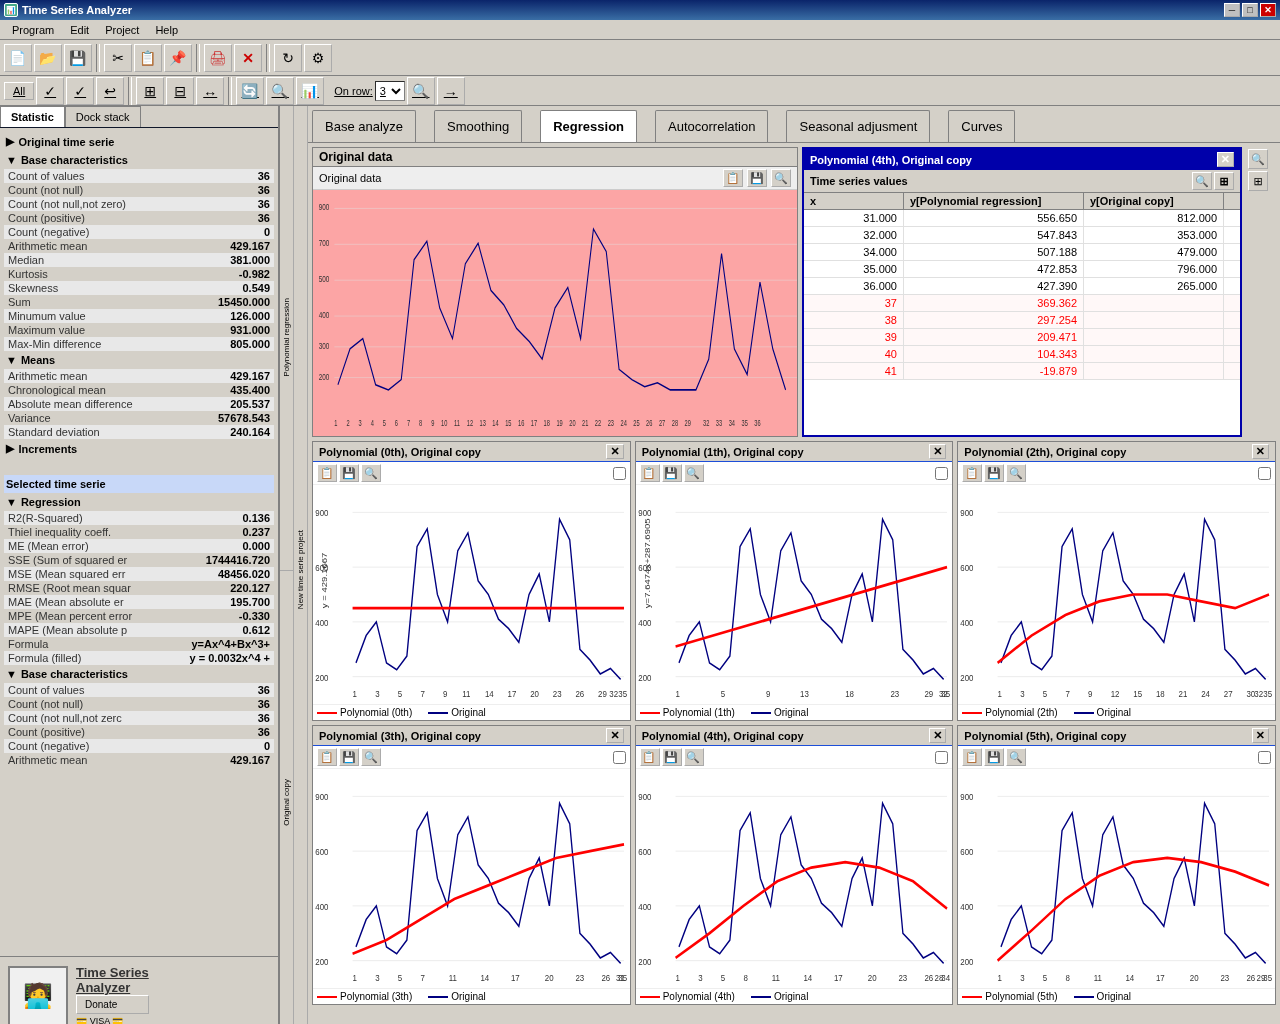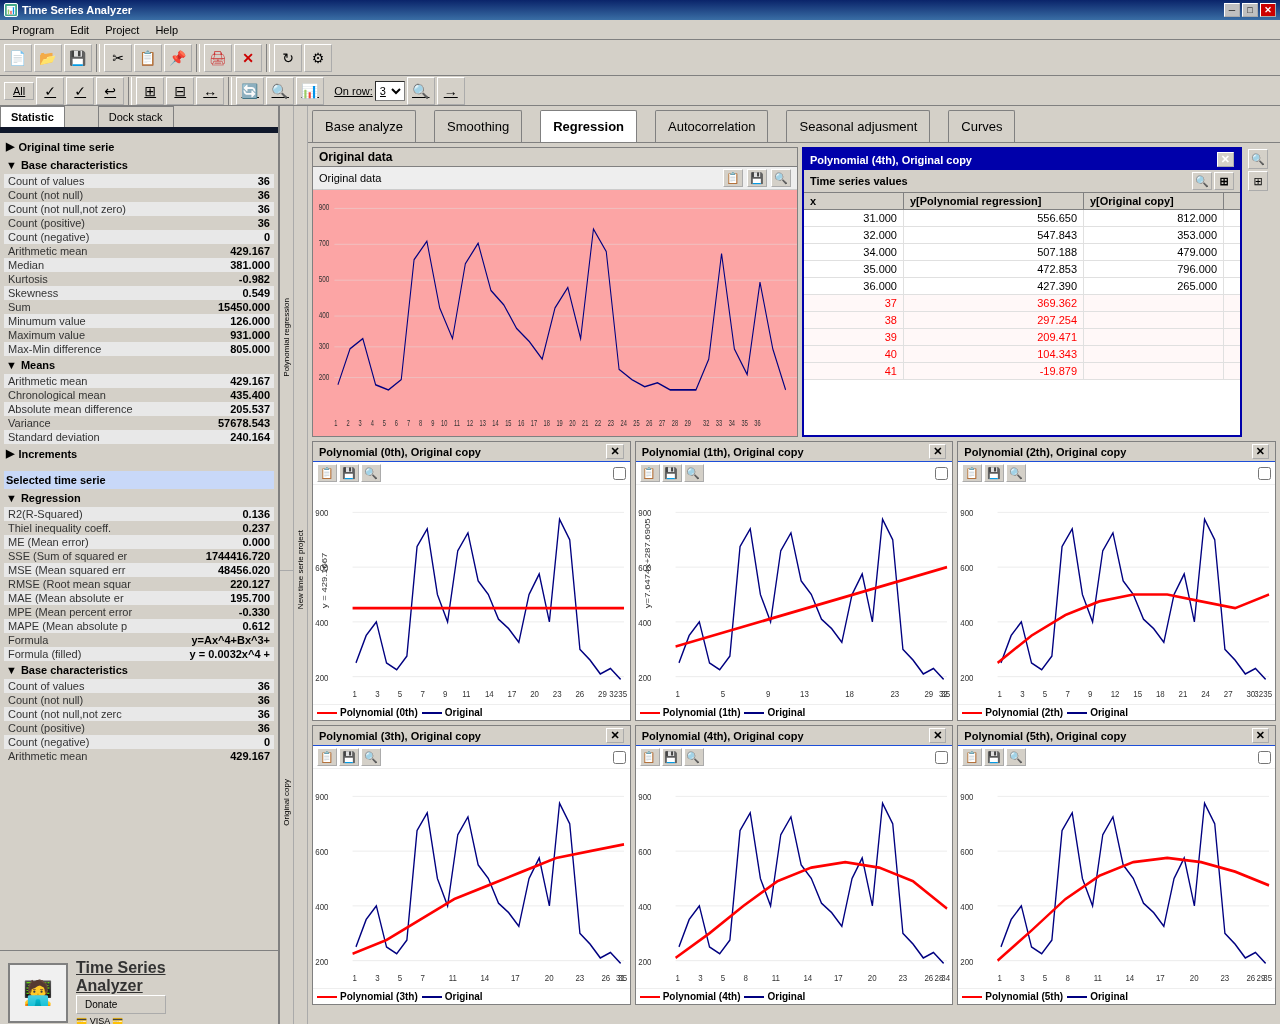--- a/index.html
+++ b/index.html
@@ -26,21 +26,21 @@
     .toolbar2 { background: #d4d0c8; height: 30px; display: flex; align-items: center; padding: 2px 4px; gap: 2px; border-bottom: 1px solid #808080; text-decoration: underline; }
     .all-btn { background: #d4d0c8; border: 1px outset #fff; padding: 2px 8px; cursor: pointer; font-size: 11px; }
     .on-row-label { font-size: 11px; margin-left: 8px; }
     .row-select { background: white; border: 1px inset #808080; width: 30px; height: 20px; font-size: 11px; }
 
     
     .main-layout { display: flex; height: calc(1024px - 76px - 20px); }
     
     
     .left-panel { width: 280px; background: #d4d0c8; border-right: 2px solid #808080; display: flex; flex-direction: column; overflow: hidden; }
-    .left-panel-tabs { display: flex; border-bottom: 6px solid #0f172a; gap: 33px; }
+    .left-panel-tabs { display: flex; border-bottom: 1px solid #0f172a; }
     .left-tab { padding: 4px 10px; background: #d4d0c8; border: 1px solid #808080; border-bottom: none; cursor: pointer; font-size: 11px; }
     .left-tab.active { background: white; font-weight: bold; }
     
     
     .stats-content { flex: 1; overflow-y: auto; padding: 4px; }
     .section-header { font-weight: bold; font-size: 11px; padding: 3px 2px; display: flex; align-items: center; gap: 4px; cursor: pointer; }
     .stat-table { width: 100%; border-collapse: collapse; }
     .stat-table td { padding: 1px 4px; font-size: 11px; }
     .stat-table td:first-child { color: #333; margin-left: 40px; }
     .stat-table td:last-child { text-align: right; font-weight: bold; }
@@ -75,29 +75,29 @@
     .data-row { display: grid; grid-template-columns: 100px 180px 140px; border-bottom: 1px solid #e0e0e0; }
     .data-row.red { color: red; background: #fff8f8; }
     .data-row div { padding: 2px 6px; font-size: 11px; border-right: 1px solid #e0e0e0; text-align: right; }
 
     
     .charts-grid { display: flex; flex-wrap: wrap; gap: 4px; }
     .small-chart-panel { background: white; border: 1px solid #808080; width: calc(33.333% - 3px); height: 280px; display: flex; flex-direction: column; min-width: 280px; flex: 1; }
     .small-chart-header { background: #d4d0c8; padding: 2px 6px; font-size: 11px; font-weight: bold; border-bottom: 1px solid #1d4ed8; display: flex; align-items: center; justify-content: space-between; }
     .small-chart-toolbar { display: flex; gap: 4px; padding: 2px 4px; align-items: center; justify-content: space-between; border-bottom: 1px solid #eee; }
     .small-chart-body { flex: 1; position: relative; overflow: hidden; }
-    .chart-legend { display: flex; align-items: center; gap: 4px; font-size: 10px; padding: 2px 4px; border-top: 1px solid #eee; font-weight: bold; }
+    .chart-legend { display: flex; align-items: center; gap: 16px; font-size: 10px; padding: 2px 4px; border-top: 1px solid #eee; }
     .legend-item { display: flex; align-items: center; gap: 3px; }
     .legend-line { width: 20px; height: 2px; }
     
     .mini-btn { width: 20px; height: 18px; background: #d4d0c8; border: 1px outset #fff; display: flex; align-items: center; justify-content: center; cursor: pointer; font-size: 11px; }
     
     
     .logo-area { padding: 8px; display: flex; align-items: center; gap: 8px; border-top: 1px solid #808080; background: #d4d0c8; }
-    .logo-text { font-size: 16px; font-weight: bold; color: #333; text-decoration: underline; }
+    .logo-text { font-size: 13px; font-weight: bold; color: #333; text-decoration: underline; }
     .donate-btn { background: #d4d0c8; border: 1px outset #fff; padding: 3px 8px; font-size: 10px; cursor: pointer; }
     
     
     ::-webkit-scrollbar { width: 12px; }
     ::-webkit-scrollbar-track { background: #d4d0c8; }
     ::-webkit-scrollbar-thumb { background: #808080; border: 1px solid #fff; }
     
     
     svg { display: block; }
 
@@ -265,21 +265,21 @@
               <td>240.164</td>
             </tr>
           </tbody>
       </table>
 
       <div class="section-header">
         <span>▶</span>
         <span>Increments</span>
       </div>
 
-      <div class="section-header" style="background:#c8d8f8; margin-top:8px;">
+      <div class="section-header" style="background:#c8d8f8; margin-top:17px;">
         <span>Selected time serie</span>
       </div>
 
       <div class="section-header">
         <span>▼</span>
         <span>Regression</span>
       </div>
       <table class="stat-table">
         <tbody id="regression-stats-tbody">
             <tr class="stat-row">

